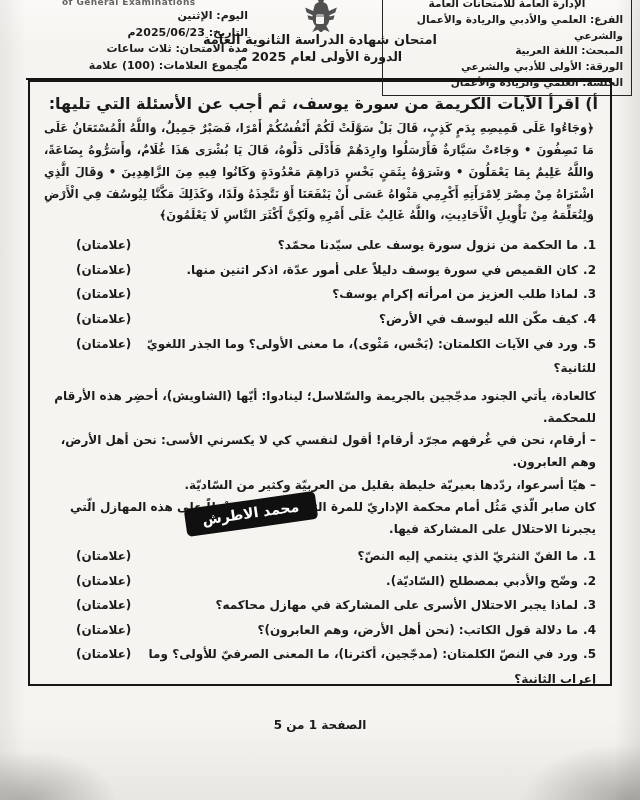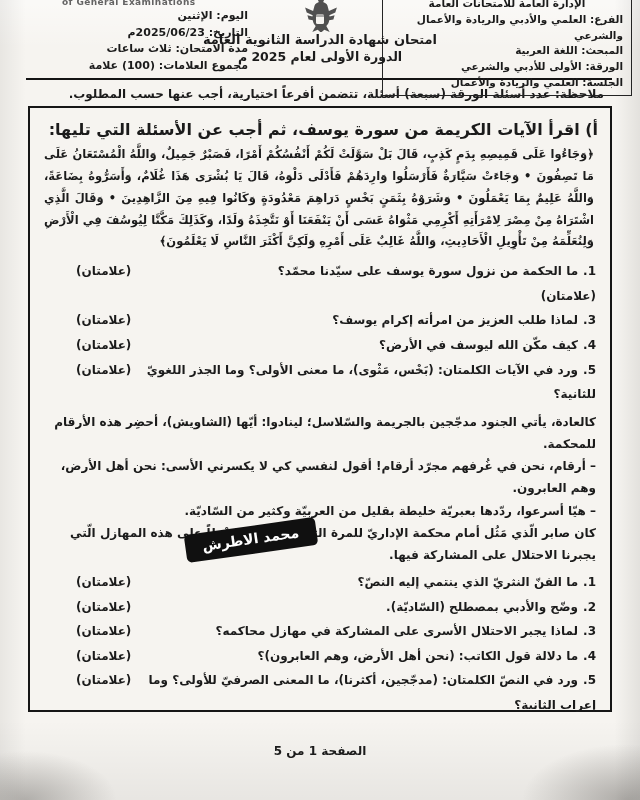--- a/index.html
+++ b/index.html
@@ -104,33 +104,33 @@
     <div class="meta-left">
       <div>اليوم: الإثنين</div>
       <div>التاريخ: 2025/06/23م</div>
       <div>مدة الامتحان: ثلاث ساعات</div>
       <div>مجموع العلامات: (100) علامة</div>
     </div>
   </header>
 
   <div class="rule"></div>
 
-  <div class="notice">ملاحظة: عدد أسئلة الورقة (سبعة) أسئلة، تتضمن أفرعاً اختيارية، أجب عنها حسب المطلوب.</div>
 
   <section class="qbox">
 
     <div class="intro">أ) اقرأ الآيات الكريمة من سورة يوسف، ثم أجب عن الأسئلة التي تليها:</div>
     <p class="verse">﴿وَجَاءُوا عَلَى قَمِيصِهِ بِدَمٍ كَذِبٍ، قَالَ بَلْ سَوَّلَتْ لَكُمْ أَنْفُسُكُمْ أَمْرًا، فَصَبْرٌ جَمِيلٌ، وَاللَّهُ الْمُسْتَعَانُ عَلَى مَا تَصِفُونَ • وَجَاءَتْ سَيَّارَةٌ فَأَرْسَلُوا وَارِدَهُمْ فَأَدْلَى دَلْوَهُ، قَالَ يَا بُشْرَى هَذَا غُلَامٌ، وَأَسَرُّوهُ بِضَاعَةً، وَاللَّهُ عَلِيمٌ بِمَا يَعْمَلُونَ • وَشَرَوْهُ بِثَمَنٍ بَخْسٍ دَرَاهِمَ مَعْدُودَةٍ وَكَانُوا فِيهِ مِنَ الزَّاهِدِينَ • وَقَالَ الَّذِي اشْتَرَاهُ مِنْ مِصْرَ لِامْرَأَتِهِ أَكْرِمِي مَثْوَاهُ عَسَى أَنْ يَنْفَعَنَا أَوْ نَتَّخِذَهُ وَلَدًا، وَكَذَلِكَ مَكَّنَّا لِيُوسُفَ فِي الْأَرْضِ وَلِنُعَلِّمَهُ مِنْ تَأْوِيلِ الْأَحَادِيثِ، وَاللَّهُ غَالِبٌ عَلَى أَمْرِهِ وَلَكِنَّ أَكْثَرَ النَّاسِ لَا يَعْلَمُونَ﴾</p>
 
     <div class="grp-a">
       <div class="qrow">
         <div class="qt"><span class="qnum">1.</span><span>ما الحكمة من نزول سورة يوسف على سيّدنا محمّد؟</span></div>
         <span class="marks">(علامتان)</span>
       </div>
       <div class="qrow">
+        <div class="qt"><span class="qnum">2.</span><span>كان القميص في سورة يوسف دليلاً على أمور عدّة، اذكر اثنين منها.</span></div>
         <span class="marks">(علامتان)</span>
       </div>
       <div class="qrow">
         <div class="qt"><span class="qnum">3.</span><span>لماذا طلب العزيز من امرأته إكرام يوسف؟</span></div>
         <span class="marks">(علامتان)</span>
       </div>
       <div class="qrow">
         <div class="qt"><span class="qnum">4.</span><span>كيف مكّن الله ليوسف في الأرض؟</span></div>
         <span class="marks">(علامتان)</span>
       </div>

